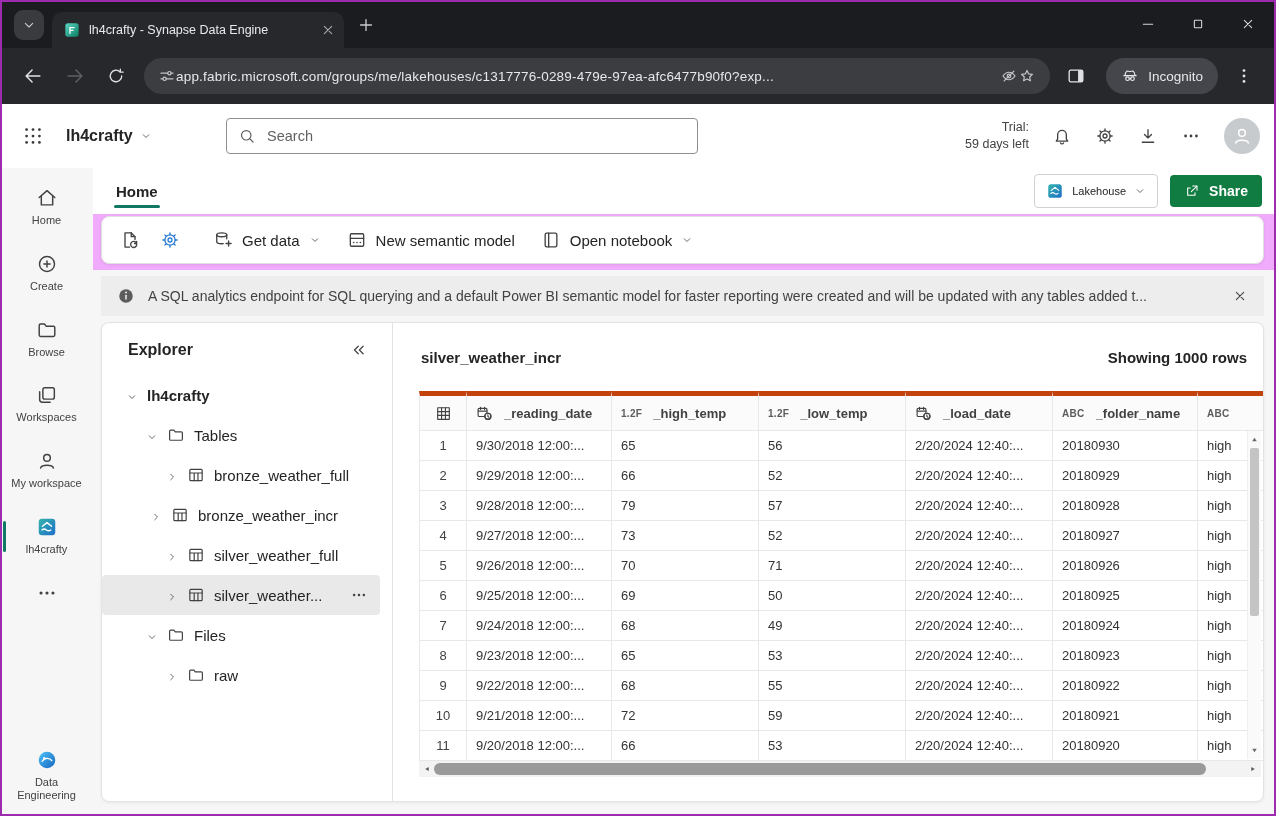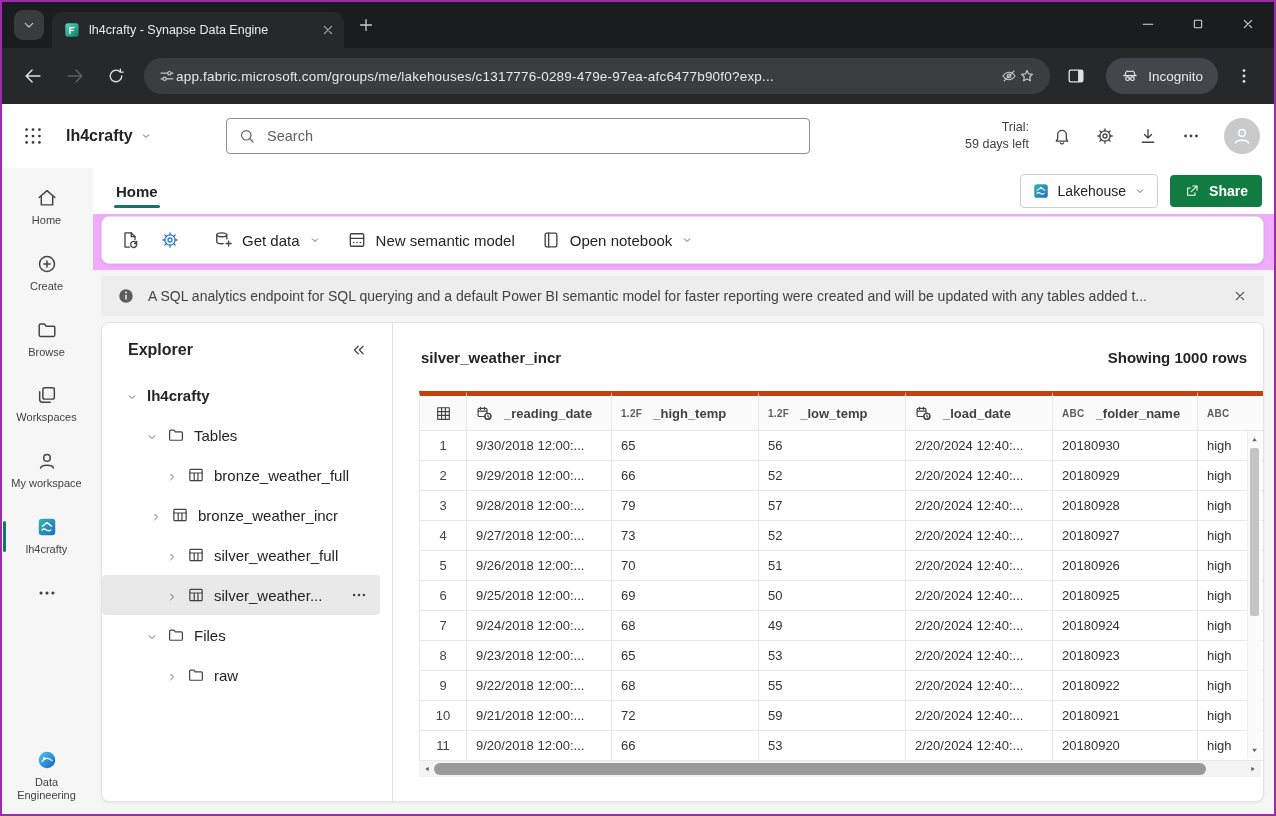--- a/index.html
+++ b/index.html
@@ -25,35 +25,35 @@
   .addr{flex:1;height:36px;background:#3b3d41;border-radius:18px;display:flex;align-items:center;margin:0 6px 0 8px;padding:0 14px;box-sizing:border-box;gap:0;min-width:0;}
   .addr-url{flex:1;font-size:13.5px;color:#e6e8ea;white-space:nowrap;overflow:hidden;letter-spacing:.2px;}
   .addr .mini{color:#c3c6c9;}
   .chip{height:36px;border-radius:18px;background:#44464b;display:flex;align-items:center;gap:9px;padding:0 15px;color:#e6e8ea;font-size:13.5px;margin:0 6px 0 10px;}
 
   
   .app-header{position:absolute;left:0;top:104px;width:100%;height:64px;background:#fff;display:flex;align-items:center;z-index:2;}
   .waffle{color:#3b3b3b;margin:0 22px 0 22px;}
   .ws-name{font-size:16px;font-weight:700;color:#242424;display:flex;align-items:center;gap:7px;}
   .ws-name .chev{color:#424242;}
-  .search-box{position:absolute;left:226px;top:14px;width:584px;height:36px;border:1px solid #8f8f8f;border-radius:4px;background:#fff;display:flex;align-items:center;padding:0 11px;box-sizing:border-box;gap:9px;}
+  .search-box{position:absolute;left:226px;top:14px;width:472px;height:36px;border:1px solid #8f8f8f;border-radius:4px;background:#fff;display:flex;align-items:center;padding:0 11px;box-sizing:border-box;gap:9px;}
   .search-box [data-icon]{color:#5f5f5f;}
   .search-box input{border:none;outline:none;flex:1;font-size:14.5px;color:#242424;font-family:inherit;background:transparent;}
   .search-box input::placeholder{color:#616161;}
   .header-right{position:absolute;right:16px;top:0;height:64px;display:flex;align-items:center;gap:23px;}
   .trial{text-align:right;font-size:12.5px;color:#424242;line-height:1.35;}
   .hicon{color:#424242;}
   .avatar{width:36px;height:36px;border-radius:50%;background:#c8cbce;display:flex;align-items:center;justify-content:center;color:#fff;}
 
   
   .tab-row{position:absolute;left:93px;top:168px;right:0;height:46px;background:#fff;display:flex;align-items:center;z-index:1;}
   .home-tab{margin-left:10px;position:relative;font-size:15px;font-weight:700;color:#242424;padding:11px 13px;}
   .home-tab::after{content:"";position:absolute;left:11px;right:11px;bottom:3px;height:3px;background:#117865;border-radius:2px;}
   .tabrow-right{margin-left:auto;display:flex;align-items:center;gap:12px;padding-right:14px;}
-  .btn-lakehouse{height:32px;border:1px solid #d1d1d1;border-radius:4px;background:#fff;display:flex;align-items:center;gap:8px;padding:0 11px;font-size:14px;color:#242424;}
+  .btn-lakehouse{height:32px;border:1px solid #d1d1d1;border-radius:4px;background:#fff;display:flex;align-items:center;gap:8px;padding:0 11px;font-size:11px;color:#242424;}
   .btn-lakehouse .chev{color:#424242;}
   .btn-share{height:32px;border-radius:4px;background:#107c41;color:#fff;display:flex;align-items:center;gap:9px;padding:0 14px;font-size:14px;font-weight:700;}
 
   
   .toolbar-strip{position:absolute;left:93px;top:214px;right:0;height:56px;background:#f0abfc;}
   .toolbar-card{position:absolute;left:8px;right:12px;top:2px;height:48px;background:#fff;border:1px solid #e0e0e0;border-radius:8px;box-shadow:0 1px 3px rgba(0,0,0,.08);display:flex;align-items:center;padding:0 8px;box-sizing:border-box;}
   .tb-iconbtn{width:36px;height:36px;display:flex;align-items:center;justify-content:center;border-radius:4px;color:#424242;margin:0 2px;}
   .tb-iconbtn.accent{color:#2b7cd3;}
   .tb-btn{display:flex;align-items:center;gap:9px;font-size:15px;color:#242424;padding:0 13px;height:36px;}
   .tb-btn:first-of-type{margin-left:10px;}
@@ -711,21 +711,21 @@
                 <div class="gcell" style="width:147px">73</div>
                 <div class="gcell" style="width:147px">52</div>
                 <div class="gcell" style="width:147px">2/20/2024 12:40:...</div>
                 <div class="gcell" style="width:145px">20180927</div>
                 <div class="gcell" style="width:66px">high</div>
               </div>
               <div class="grid-row body">
                 <div class="gcell cell-num first" style="width:48px">5</div>
                 <div class="gcell" style="width:145px">9/26/2018 12:00:...</div>
                 <div class="gcell" style="width:147px">70</div>
-                <div class="gcell" style="width:147px">51</div>
+                <div class="gcell" style="width:147px">71</div>
                 <div class="gcell" style="width:147px">2/20/2024 12:40:...</div>
                 <div class="gcell" style="width:145px">20180926</div>
                 <div class="gcell" style="width:66px">high</div>
               </div>
               <div class="grid-row body">
                 <div class="gcell cell-num first" style="width:48px">6</div>
                 <div class="gcell" style="width:145px">9/25/2018 12:00:...</div>
                 <div class="gcell" style="width:147px">69</div>
                 <div class="gcell" style="width:147px">50</div>
                 <div class="gcell" style="width:147px">2/20/2024 12:40:...</div>

